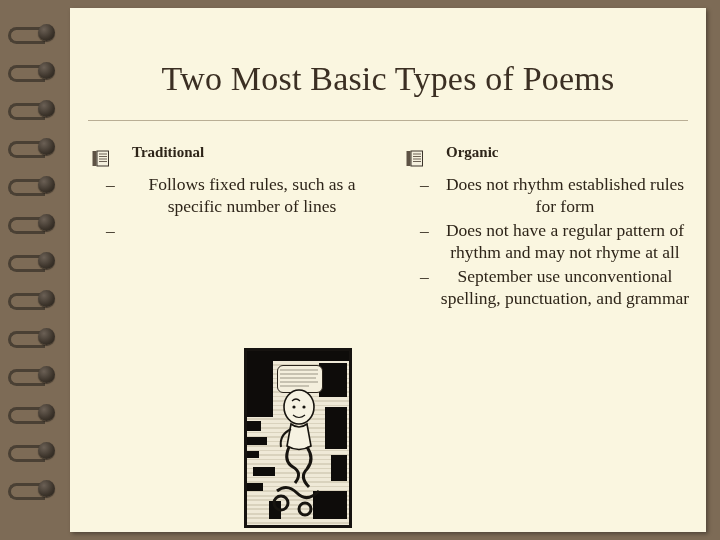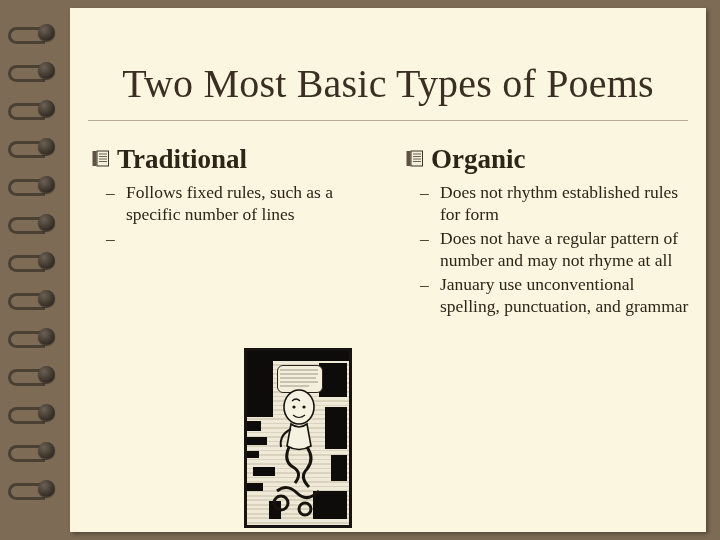--- a/index.html
+++ b/index.html
@@ -69,21 +69,21 @@
     position: absolute;
     inset: 0;
     padding: 0;
   }
   .title {
     position: absolute;
     left: 0;
     top: 52px;
     width: 636px;
     text-align: center;
-    font-size: 40px;
+    font-size: 34px;
     color: #3b2f23;
     font-family: "Liberation Serif", serif;
     letter-spacing: 0.2px;
   }
   .title-rule {
     position: absolute;
     left: 18px;
     top: 112px;
     width: 600px;
     height: 1px;
@@ -111,24 +111,25 @@
   .book-icon {
     display: inline-block;
     width: 17px;
     height: 17px;
     margin-top: 6px;
     flex: 0 0 auto;
     position: relative;
   }
   .book-icon svg { display: block; }
   .head-text {
-    font-size: 27px;
+    font-size: 15px;
     font-weight: bold;
     color: #2e2519;
     line-height: 1.15;
+    margin-left: 15px;
   }
   .sublist {
     margin: 6px 0 0 0;
     padding: 0;
     list-style: none;
   }
   .sublist li {
     display: flex;
     align-items: flex-start;
     font-size: 17.5px;
@@ -138,20 +139,21 @@
   }
   .dash {
     flex: 0 0 auto;
     width: 20px;
     text-align: left;
     padding-left: 14px;
     box-sizing: content-box;
   }
   .sub-text {
     flex: 1 1 auto;
+    text-align: center;
   }
   .left .sublist li { padding-right: 4px; }
 
   
   .art {
     position: absolute;
     left: 174px;
     top: 340px;
     width: 102px;
     height: 174px;
@@ -288,25 +290,25 @@
             </span>
             <span class="head-text">Organic</span>
           </div>
           <ul class="sublist">
             <li>
               <span class="dash">–</span>
               <span class="sub-text">Does not rhythm established rules for form</span>
             </li>
             <li>
               <span class="dash">–</span>
-              <span class="sub-text">Does not have a regular pattern of number and may not rhyme at all</span>
-            </li>
-            <li>
-              <span class="dash">–</span>
-              <span class="sub-text">January use unconventional spelling, punctuation, and grammar</span>
+              <span class="sub-text">Does not have a regular pattern of rhythm and may not rhyme at all</span>
+            </li>
+            <li>
+              <span class="dash">–</span>
+              <span class="sub-text">September use unconventional spelling, punctuation, and grammar</span>
             </li>
           </ul>
         </div>
 
       </div>
 
       <div class="art">
         <div class="bg"></div>
 
         <div class="blk" style="left:0;top:0;width:102px;height:10px;"></div>

